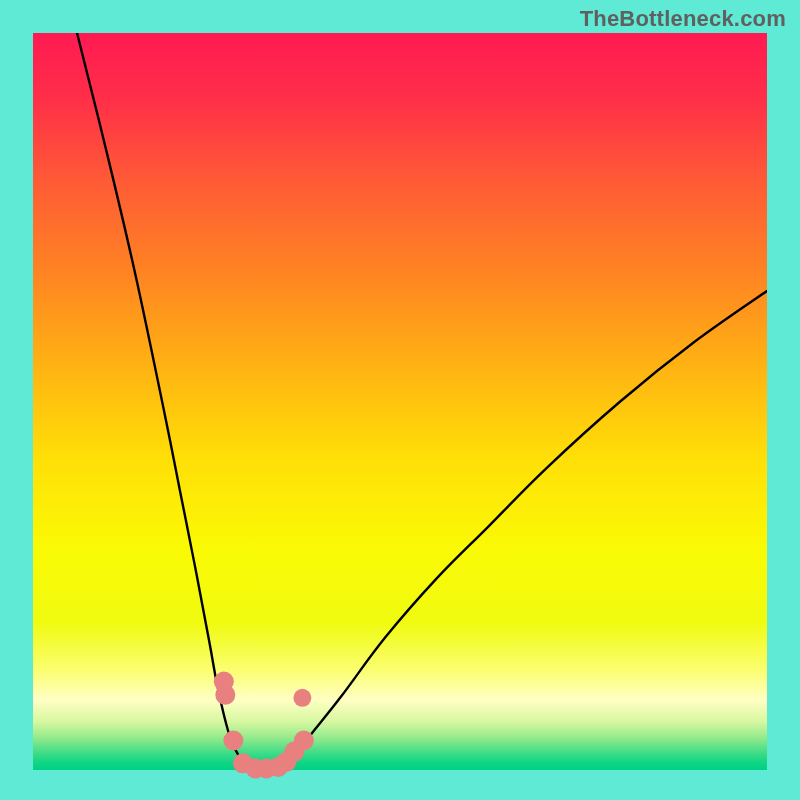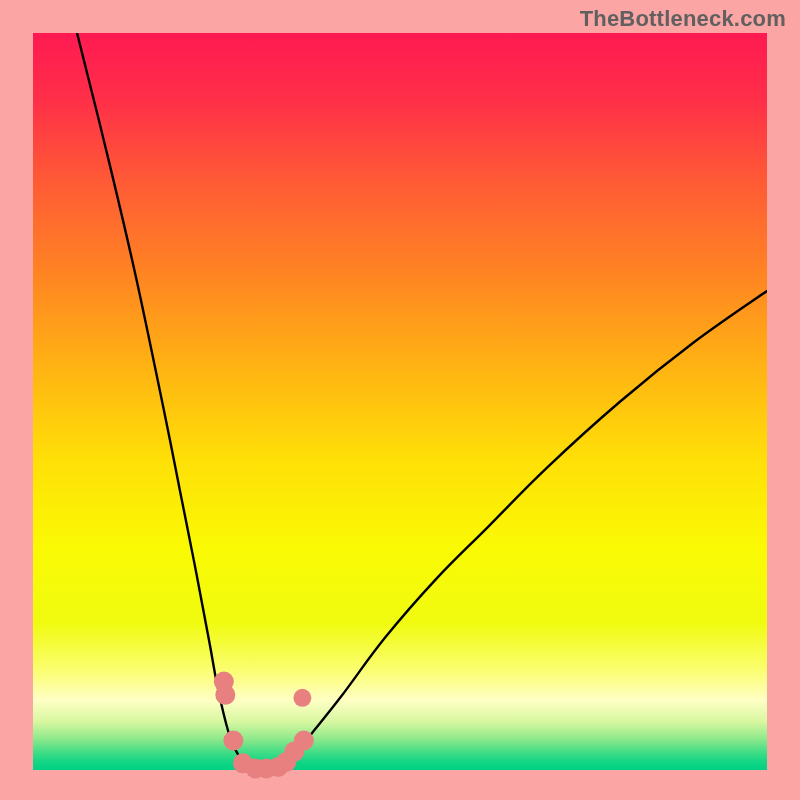--- a/index.html
+++ b/index.html
@@ -7,21 +7,21 @@
     padding: 0;
     width: 800px;
     height: 800px;
     background: #000;
     overflow: hidden;
     font-family: Arial, Helvetica, sans-serif;
   }
   .frame {
     position: absolute;
     inset: 0;
-    background: #fca5a5;
+    background: #5eead4;
   }
   .watermark {
     position: absolute;
     top: 6px;
     right: 14px;
     color: #606060;
     font-size: 22px;
     font-weight: 600;
     letter-spacing: 0.2px;
     z-index: 5;

